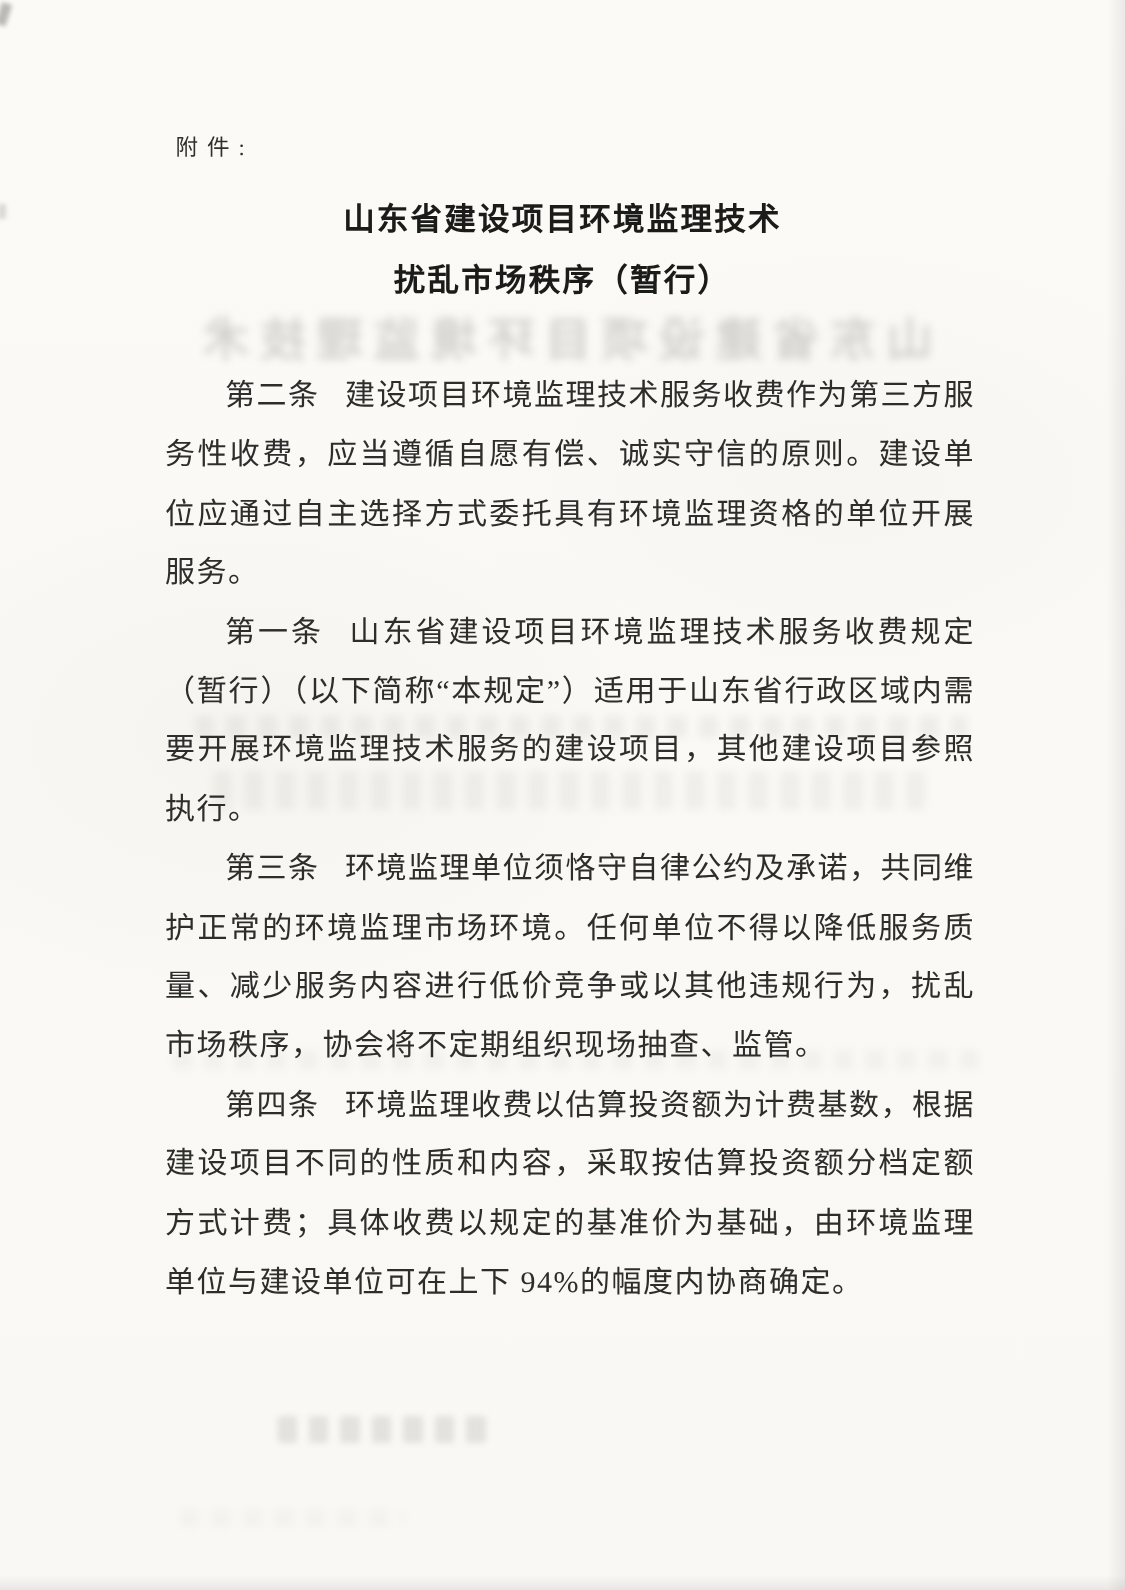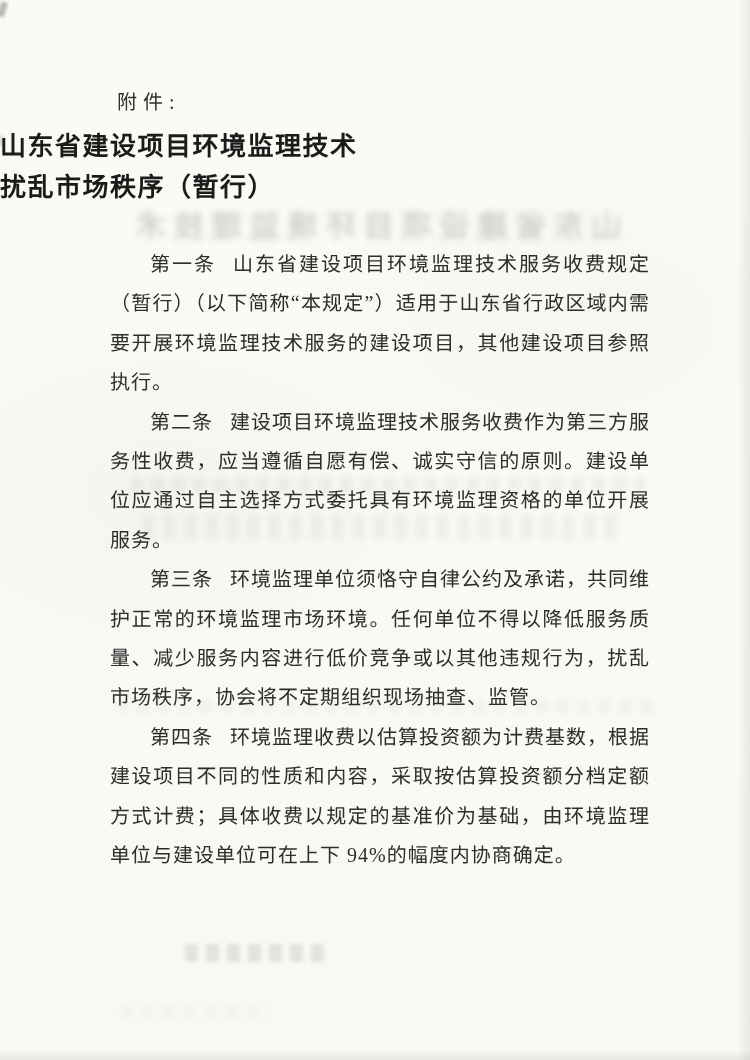--- a/index.html
+++ b/index.html
@@ -39,34 +39,34 @@
   }
   .speck-b {
     position: absolute; left: -1px; top: 136px; width: 5px; height: 10px;
     background: #9a9a94; filter: blur(1.5px); opacity: 0.35;
   }
 
   .attachment-label {
     position: absolute;
     left: 117px;
     top: 86px;
-    font-size: 20px;
+    font-size: 15px;
     letter-spacing: 6px;
     color: #2f2f2d;
   }
 
   .doc-title {
     position: absolute;
     left: 0;
     top: 126px;
     width: 100%;
-    text-align: left;
+    text-align: center;
     font-family: "Liberation Sans", sans-serif;
     font-weight: bold;
-    font-size: 26px;
+    font-size: 21px;
     line-height: 41px;
     letter-spacing: 1.5px;
     color: #1b1b19;
     z-index: 2;
   }
   .doc-title .line { display: block; }
 
   
   .ghost-title {
     position: absolute;
@@ -141,24 +141,24 @@
 
   <div class="ghost-title">山东省建设项目环境监理技术</div>
   <div class="ghost-stripe ghost-b"></div>
   <div class="ghost-stripe ghost-c"></div>
   <div class="ghost-stripe ghost-d"></div>
   <div class="ghost-stripe ghost-e"></div>
   <div class="ghost-stripe ghost-f"></div>
 
   <div class="doc-body">
     <p>
-      <span class="clause-no">第一条</span><span>山东省建设项目环境监理技术服务收费规定（暂行）（以下简称“本规定”）适用于山东省行政区域内需要开展环境监理技术服务的建设项目，其他建设项目参照执行。</span>
+      <span class="clause-no">第二条</span><span>建设项目环境监理技术服务收费作为第三方服务性收费，应当遵循自愿有偿、诚实守信的原则。建设单位应通过自主选择方式委托具有环境监理资格的单位开展服务。</span>
     </p>
     <p>
-      <span class="clause-no">第二条</span><span>建设项目环境监理技术服务收费作为第三方服务性收费，应当遵循自愿有偿、诚实守信的原则。建设单位应通过自主选择方式委托具有环境监理资格的单位开展服务。</span>
+      <span class="clause-no">第一条</span><span>山东省建设项目环境监理技术服务收费规定（暂行）（以下简称“本规定”）适用于山东省行政区域内需要开展环境监理技术服务的建设项目，其他建设项目参照执行。</span>
     </p>
     <p>
       <span class="clause-no">第三条</span><span>环境监理单位须恪守自律公约及承诺，共同维护正常的环境监理市场环境。任何单位不得以降低服务质量、减少服务内容进行低价竞争或以其他违规行为，扰乱市场秩序，协会将不定期组织现场抽查、监管。</span>
     </p>
     <p>
       <span class="clause-no">第四条</span><span>环境监理收费以估算投资额为计费基数，根据建设项目不同的性质和内容，采取按估算投资额分档定额方式计费；具体收费以规定的基准价为基础，由环境监理单位与建设单位可在上下 94%的幅度内协商确定。</span>
     </p>
   </div>
 
 </div>

